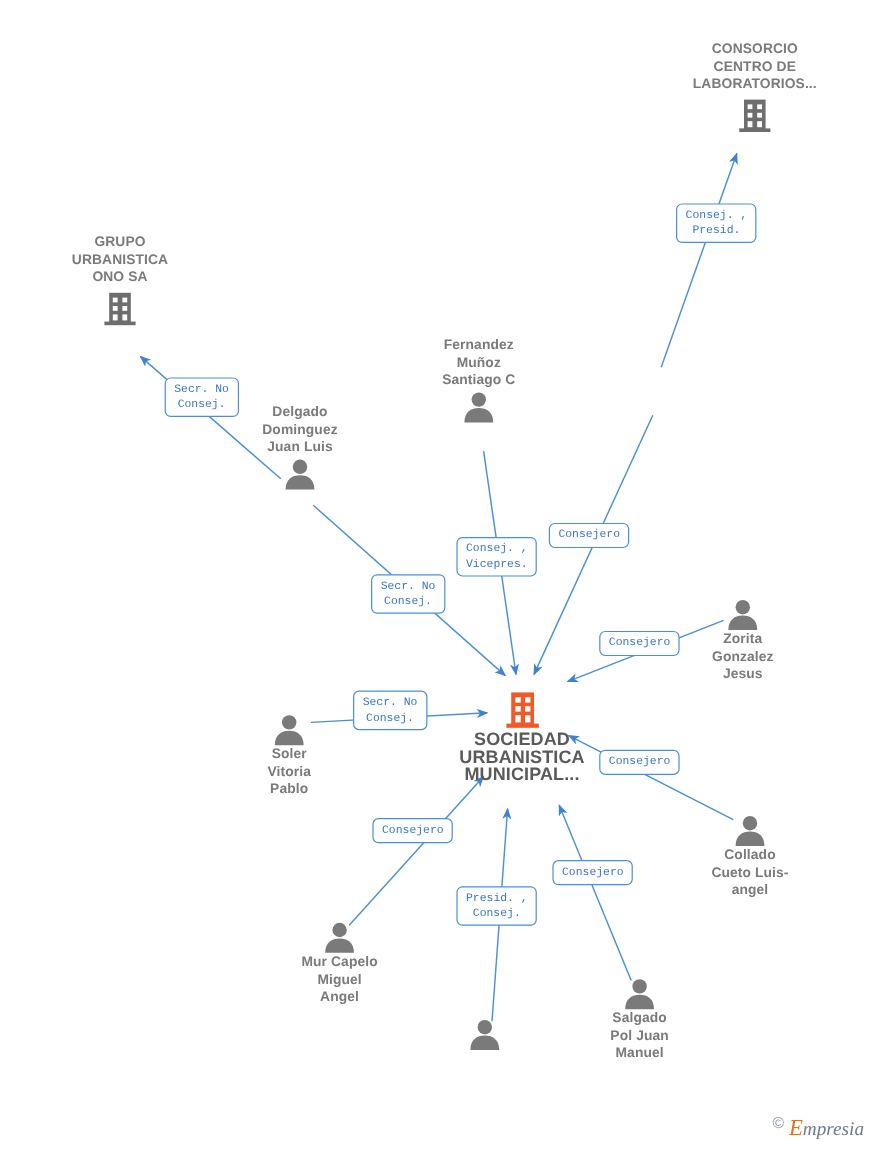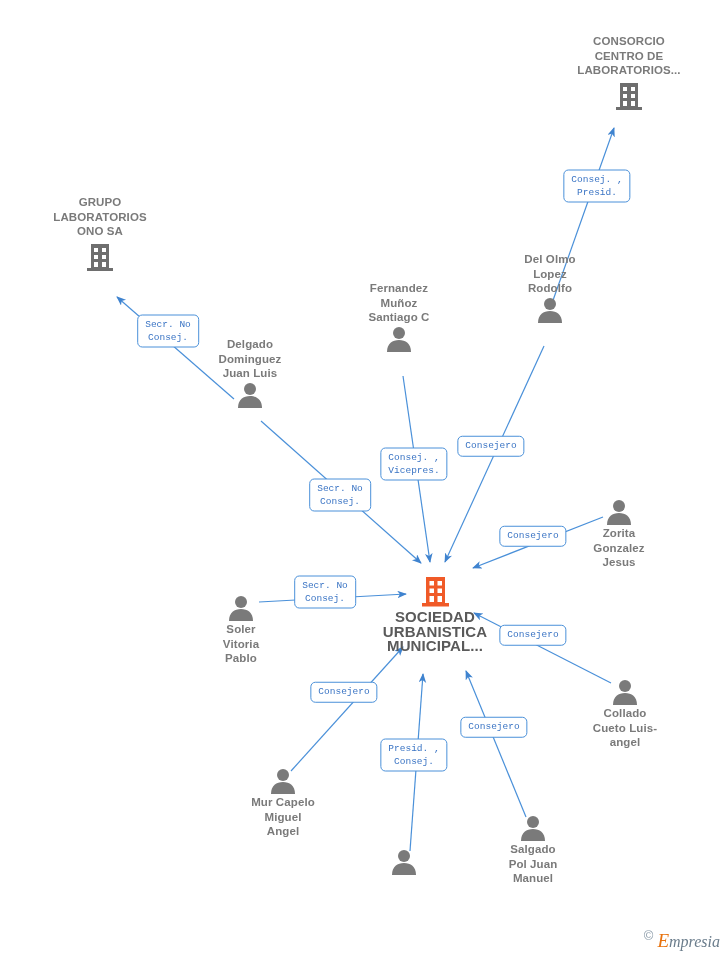--- a/index.html
+++ b/index.html
@@ -137,21 +137,21 @@
         <rect x="9" y="14" width="4" height="4" fill="#ffffff"></rect>
         <rect x="17" y="14" width="4" height="4" fill="#ffffff"></rect>
         <rect x="9" y="21" width="4" height="5" fill="#ffffff"></rect>
         <rect x="17" y="21" width="4" height="5" fill="#ffffff"></rect>
       </svg>
     </span>
   </div>
 
   <div class="node company-above" style="left:100px; top:195px;">
     <span class="node-label">GRUPO
-LABORATORIOS
+URBANISTICA
 ONO SA</span>
     <span class="icon-wrap">
       <svg width="30" height="32" viewBox="0 0 30 32">
         <rect x="6" y="3" width="18" height="26" fill="#6e6e6e"></rect>
         <rect x="2" y="27" width="26" height="3" fill="#6e6e6e"></rect>
         <rect x="9" y="7" width="4" height="4" fill="#ffffff"></rect>
         <rect x="17" y="7" width="4" height="4" fill="#ffffff"></rect>
         <rect x="9" y="14" width="4" height="4" fill="#ffffff"></rect>
         <rect x="17" y="14" width="4" height="4" fill="#ffffff"></rect>
         <rect x="9" y="21" width="4" height="5" fill="#ffffff"></rect>
@@ -171,31 +171,20 @@
         <rect x="18.5" y="14.5" width="4.5" height="4.5" fill="#ffffff"></rect>
         <rect x="10.5" y="22" width="4.5" height="6" fill="#ffffff"></rect>
         <rect x="18.5" y="22" width="4.5" height="6" fill="#ffffff"></rect>
       </svg>
     </span>
     <span class="node-label">SOCIEDAD
 URBANISTICA
 MUNICIPAL...</span>
   </div>
 
-  <div class="node" style="left:550px; top:252px;">
-    <span class="node-label">Del Olmo
-Lopez
-Rodolfo</span>
-    <span class="icon-wrap">
-      <svg width="28" height="28" viewBox="0 0 28 28">
-        <circle cx="14" cy="8" r="6" fill="#7a7a7a"></circle>
-        <path d="M2,27 C2,18.5 7.5,15 14,15 C20.5,15 26,18.5 26,27 Z" fill="#7a7a7a"></path>
-      </svg>
-    </span>
-  </div>
 
   <div class="node" style="left:399px; top:281px;">
     <span class="node-label">Fernandez
 Muñoz
 Santiago C</span>
     <span class="icon-wrap">
       <svg width="28" height="28" viewBox="0 0 28 28">
         <circle cx="14" cy="8" r="6" fill="#7a7a7a"></circle>
         <path d="M2,27 C2,18.5 7.5,15 14,15 C20.5,15 26,18.5 26,27 Z" fill="#7a7a7a"></path>
       </svg>

